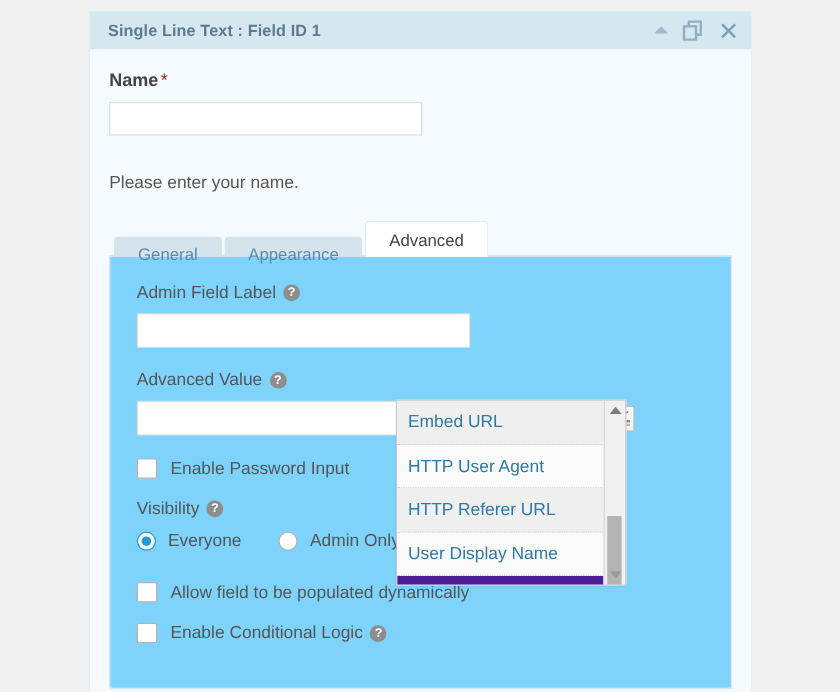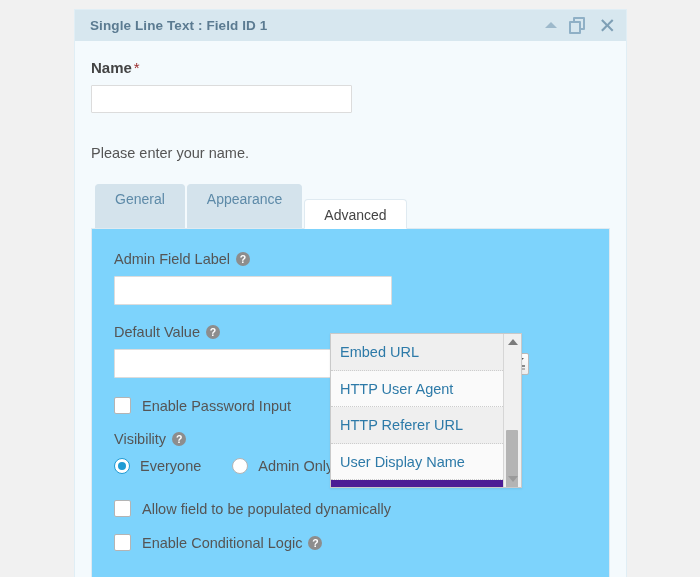--- a/index.html
+++ b/index.html
@@ -119,21 +119,21 @@
     position: relative;
   }
   .tab-strip {
     display: flex;
     align-items: flex-end;
     padding-left: 4px;
     position: relative;
     z-index: 2;
   }
   .tab {
-    height: 44px;
+    height: 16px;
     line-height: 28px;
     padding: 0 19px;
     font-size: 14px;
     background: #d4e3ec;
     color: #5d8aa8;
     border: 1px solid #d4e3ec;
     border-bottom: none;
     border-radius: 4px 4px 0 0;
     margin-right: 2px;
     cursor: pointer;
@@ -403,21 +403,21 @@
         <div class="field-group">
           <div class="field-label">
             <span>Admin Field Label</span>
             <span class="help-icon">?</span>
           </div>
           <input class="text-input" type="text" placeholder="" style="">
         </div>
 
         <div class="field-group">
           <div class="field-label">
-            <span>Default Value</span>
+            <span>Advanced Value</span>
             <span class="help-icon">?</span>
           </div>
           <div class="input-with-tag">
             <input class="text-input wide" type="text" placeholder="" style="">
             <span class="mergetag-btn">
               <span class="mt-arrow"></span>
               <span class="mt-bar"></span>
               <span class="mt-bar2"></span>
             </span>
           </div>

